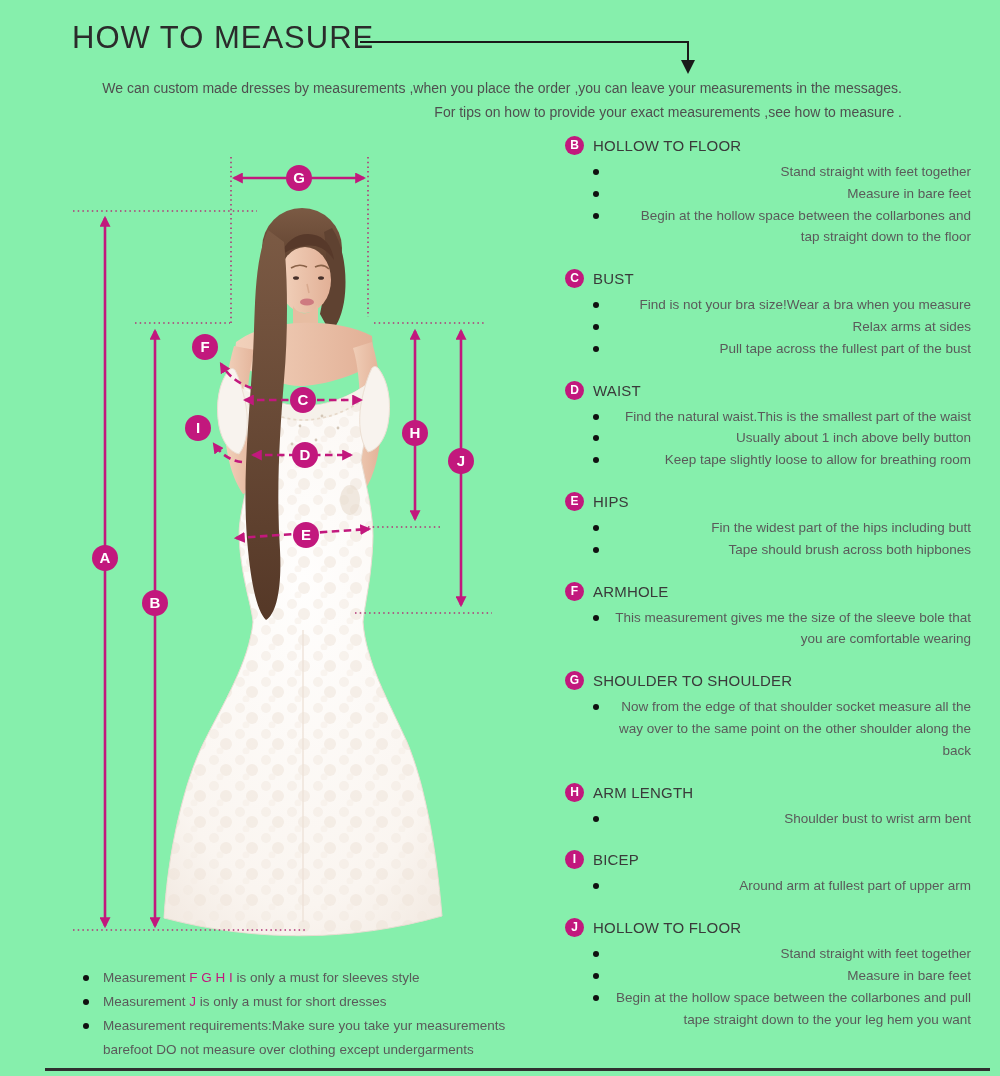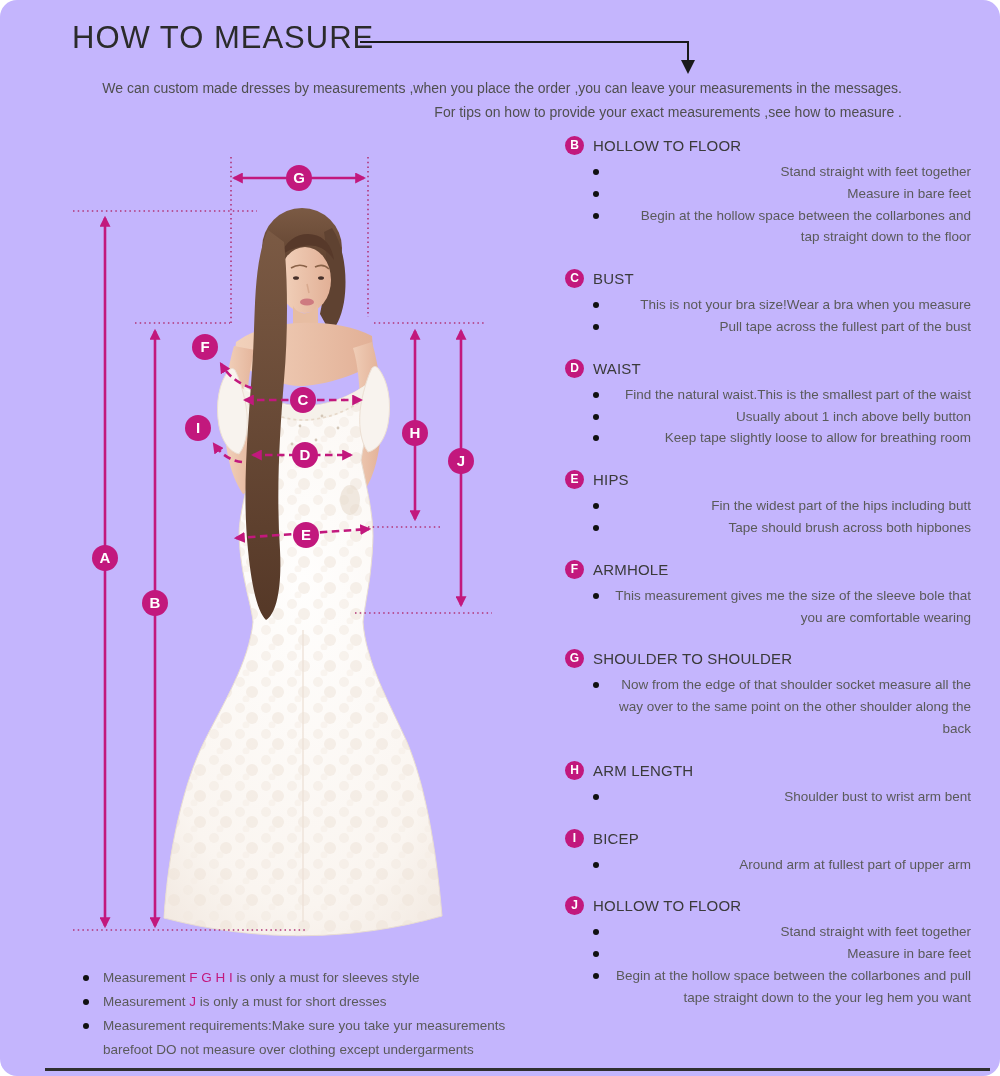--- a/index.html
+++ b/index.html
@@ -1,18 +1,18 @@
 <!DOCTYPE html>
 <html><head>
 <meta charset="utf-8">
 <style>
   html,body { margin:0; padding:0; background:#ffffff; }
   .page {
-    position:relative; width:1000px; height:1076px; background:#c4b5fd;
-    font-family:"Liberation Sans", sans-serif; overflow:hidden;border-radius:17px;
+    position:relative; width:1000px; height:1076px; background:#86efac;
+    font-family:"Liberation Sans", sans-serif; overflow:hidden;
   }
   
   .title {
     position:absolute; left:72px; top:20px;
     font-size:31px; color:#2b2b2b; letter-spacing:1px; font-weight:400;
   }
   .title-arrow { position:absolute; left:358px; top:34px; }
   .intro {
     position:absolute; left:72px; top:76px; width:830px;
     font-size:14px; color:#4f4f4f; line-height:24px;text-align:right;
@@ -193,21 +193,22 @@
 tap straight down to the floor</li>
         </ul>
   </div>
 
   <div class="section">
     <div class="sec-head">
       <span class="sec-badge">C</span>
       <span class="sec-title">BUST</span>
     </div>
     <ul class="bullets">
-          <li>This is not your bra size!Wear a bra when you measure</li>
+          <li>Find is not your bra size!Wear a bra when you measure</li>
+          <li>Relax arms at sides</li>
           <li>Pull tape across the fullest part of the bust</li>
         </ul>
   </div>
 
   <div class="section">
     <div class="sec-head">
       <span class="sec-badge">D</span>
       <span class="sec-title">WAIST</span>
     </div>
     <ul class="bullets">

